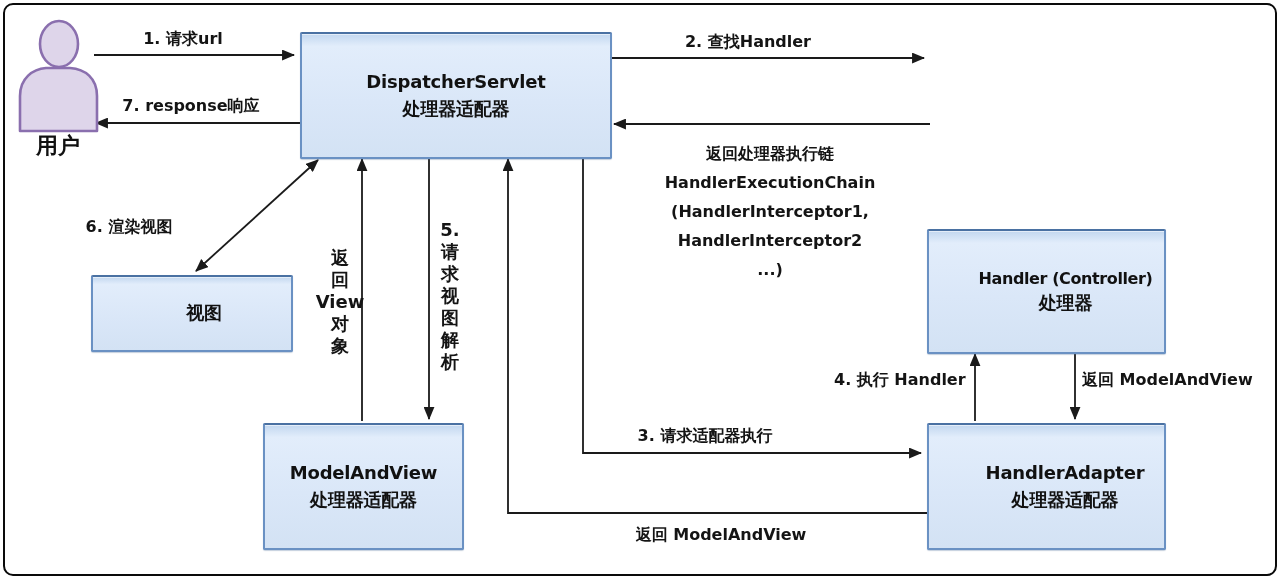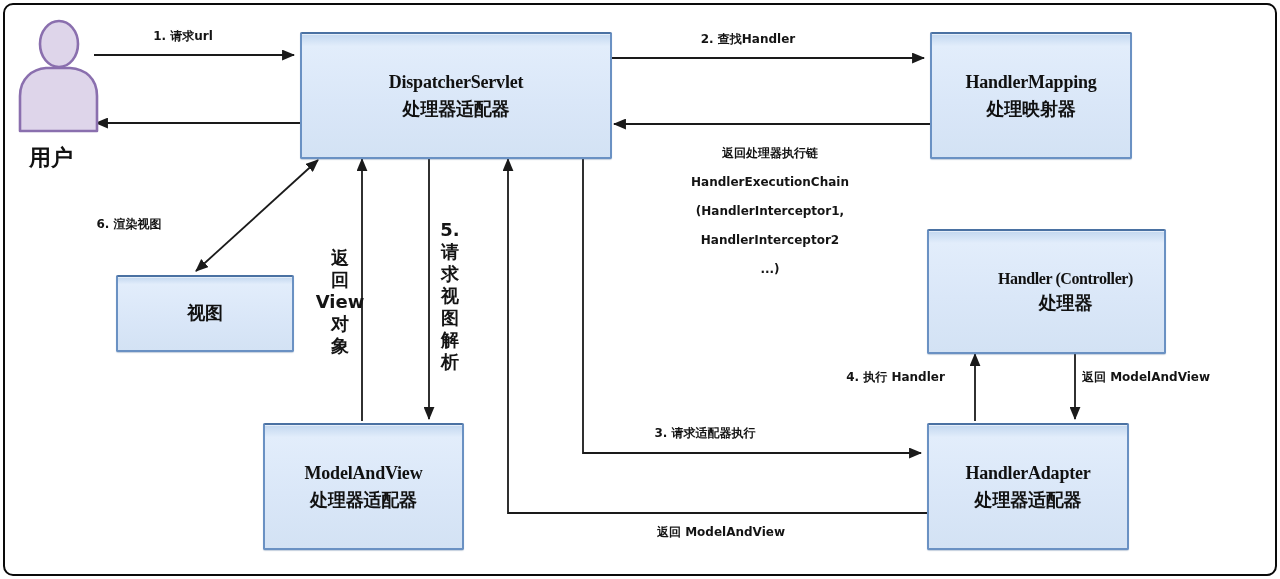--- a/index.html
+++ b/index.html
@@ -10,29 +10,29 @@
   .frame{
     position:absolute;left:3px;top:3px;right:3px;bottom:3px;
     border:2.5px solid #0a0a0a;border-radius:10px;pointer-events:none;
   }
   svg.connectors{position:absolute;left:0;top:0;width:1280px;height:579px;}
   .node{
     position:absolute;display:flex;flex-direction:column;align-items:center;justify-content:center;
     background:linear-gradient(180deg,#c2d7ef 0%,#e2edfb 10%,#dae7f8 55%,#d3e2f4 100%);
     border:2px solid #6a91c3;border-top-color:#4a71a2;border-radius:2px;
     box-shadow:inset 0 1px 0 rgba(255,255,255,.55), 0 1px 1px rgba(90,120,160,.35);
-    text-align:center;font-weight:600;font-size:18px;line-height:1.45;letter-spacing:-.2px;font-family:Liberation Serif, serif;
+    text-align:center;font-weight:600;font-size:18px;line-height:1.45;letter-spacing:-.2px;
   }
   .node .tight{font-size:16px;letter-spacing:-.4px;}
   .lbl{
-    position:absolute;font-size:12px;font-weight:600;line-height:1.25;
+    position:absolute;font-size:16px;font-weight:600;line-height:1.25;
     white-space:nowrap;color:#141414;
   }
   .lbl.center{text-align:center;}
-  .lbl.right{text-align:center;}
+  .lbl.right{text-align:left;margin-left:11px;}
   .multiline{white-space:pre-line;}
   .vlabel{
     position:absolute;font-size:18px;font-weight:600;line-height:22px;
     text-align:center;white-space:pre-line;color:#141414;
   }
   .actor-label{position:absolute;font-size:22px;font-weight:600;text-align:center;}
   .user-svg{position:absolute;}
 </style>
 </head>
 <body>
@@ -57,53 +57,50 @@
       <path d="M927,513 H508 V159" marker-end="url(#ah)"></path>
       <path d="M975,421 V354" marker-end="url(#ah)"></path>
       <path d="M1075,352 V419" marker-end="url(#ah)"></path>
     </g>
   </svg>
 
   <svg class="user-svg" style="left:12px;top:18px;width:92px;height:116px" viewBox="0 0 92 116">
     <path d="M8,113 V78 C8,60 21,51 34,50 H58 C73,51 85,60 85,78 V113 Z" fill="#ded5ea" stroke="#8a6fae" stroke-width="2.6" stroke-linejoin="round"></path>
     <ellipse cx="47" cy="26" rx="19" ry="23" fill="#ded5ea" stroke="#8a6fae" stroke-width="2.6"></ellipse>
   </svg>
-  <div class="actor-label" style="left:15px;top:131px;width:72px;margin-top:12px;">用户</div>
+  <div class="actor-label" style="left:22px;top:131px;width:72px;">用户</div>
 
   <div class="node" style="left:300px;top:32px;width:308px;height:123px;">
     <div>DispatcherServlet</div>
     <div>处理器适配器</div>
   </div>
 
-  <div class="node" style="left:930px;top:32px;width:198px;height:123px;">
-    <div>HandlerMapping</div>
-    <div>处理映射器</div>
-  </div>
 
   <div class="node" style="left:927px;top:229px;width:197px;height:121px;padding-left:38px;">
     <div class="tight">Handler (Controller)</div>
     <div>处理器</div>
   </div>
 
-  <div class="node" style="left:927px;top:423px;width:198px;height:123px;">
+  <div class="node" style="left:927px;top:423px;width:198px;height:123px;padding-left:37px;">
     <div>HandlerAdapter</div>
     <div>处理器适配器</div>
   </div>
 
-  <div class="node" style="left:116px;top:275px;width:174px;height:73px;">
+  <div class="node" style="left:91px;top:275px;width:174px;height:73px;padding-left:24px;">
     <div>视图</div>
   </div>
 
   <div class="node" style="left:263px;top:423px;width:197px;height:123px;">
     <div>ModelAndView</div>
     <div>处理器适配器</div>
   </div>
 
   <div class="lbl center" style="left:108px;top:29px;width:150px;">1. 请求url</div>
 
+  <div class="lbl center" style="left:111px;top:96px;width:160px;">7. response响应</div>
 
   <div class="lbl center" style="left:668px;top:32px;width:160px;">2. 查找Handler</div>
 
   <div class="lbl center multiline" style="left:620px;top:139px;width:300px;line-height:29px;">返回处理器执行链
 HandlerExecutionChain
 (HandlerInterceptor1,
 HandlerInterceptor2
 ...)</div>
 
   <div class="lbl center" style="left:59px;top:217px;width:140px;text-align:center;">6. 渲染视图</div>

